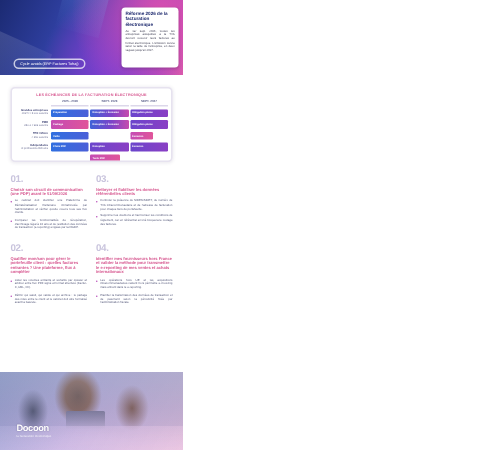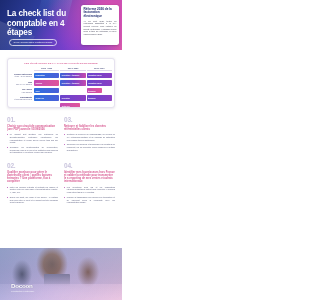--- a/index.html
+++ b/index.html
@@ -239,21 +239,20 @@
   }
 </style>
 </head>
 <body>
 
 <div class="page">
 
   <div class="header">
     <div class="header-deco1"></div>
     <div class="header-deco2"></div>
-    <div class="header-title">La check list du comptable en 4 étapes</div>
     <div class="header-badge">Cycle avoids (ERP Factures Tofraj)</div>
   </div>
 
   <div class="note-card">
     <div class="note-title">Réforme 2026 de la facturation électronique</div>
     <div class="note-body">Au 1er sept. 2026, toutes les entreprises assujetties à la TVA devront recevoir leurs factures au format électronique. L'émission suivra selon la taille de l'entreprise, en deux vagues jusqu'en 2027.</div>
   </div>
 
   <div class="chart-card">
     <div class="chart-title">LES ÉCHÉANCES DE LA FACTURATION ÉLECTRONIQUE</div>

